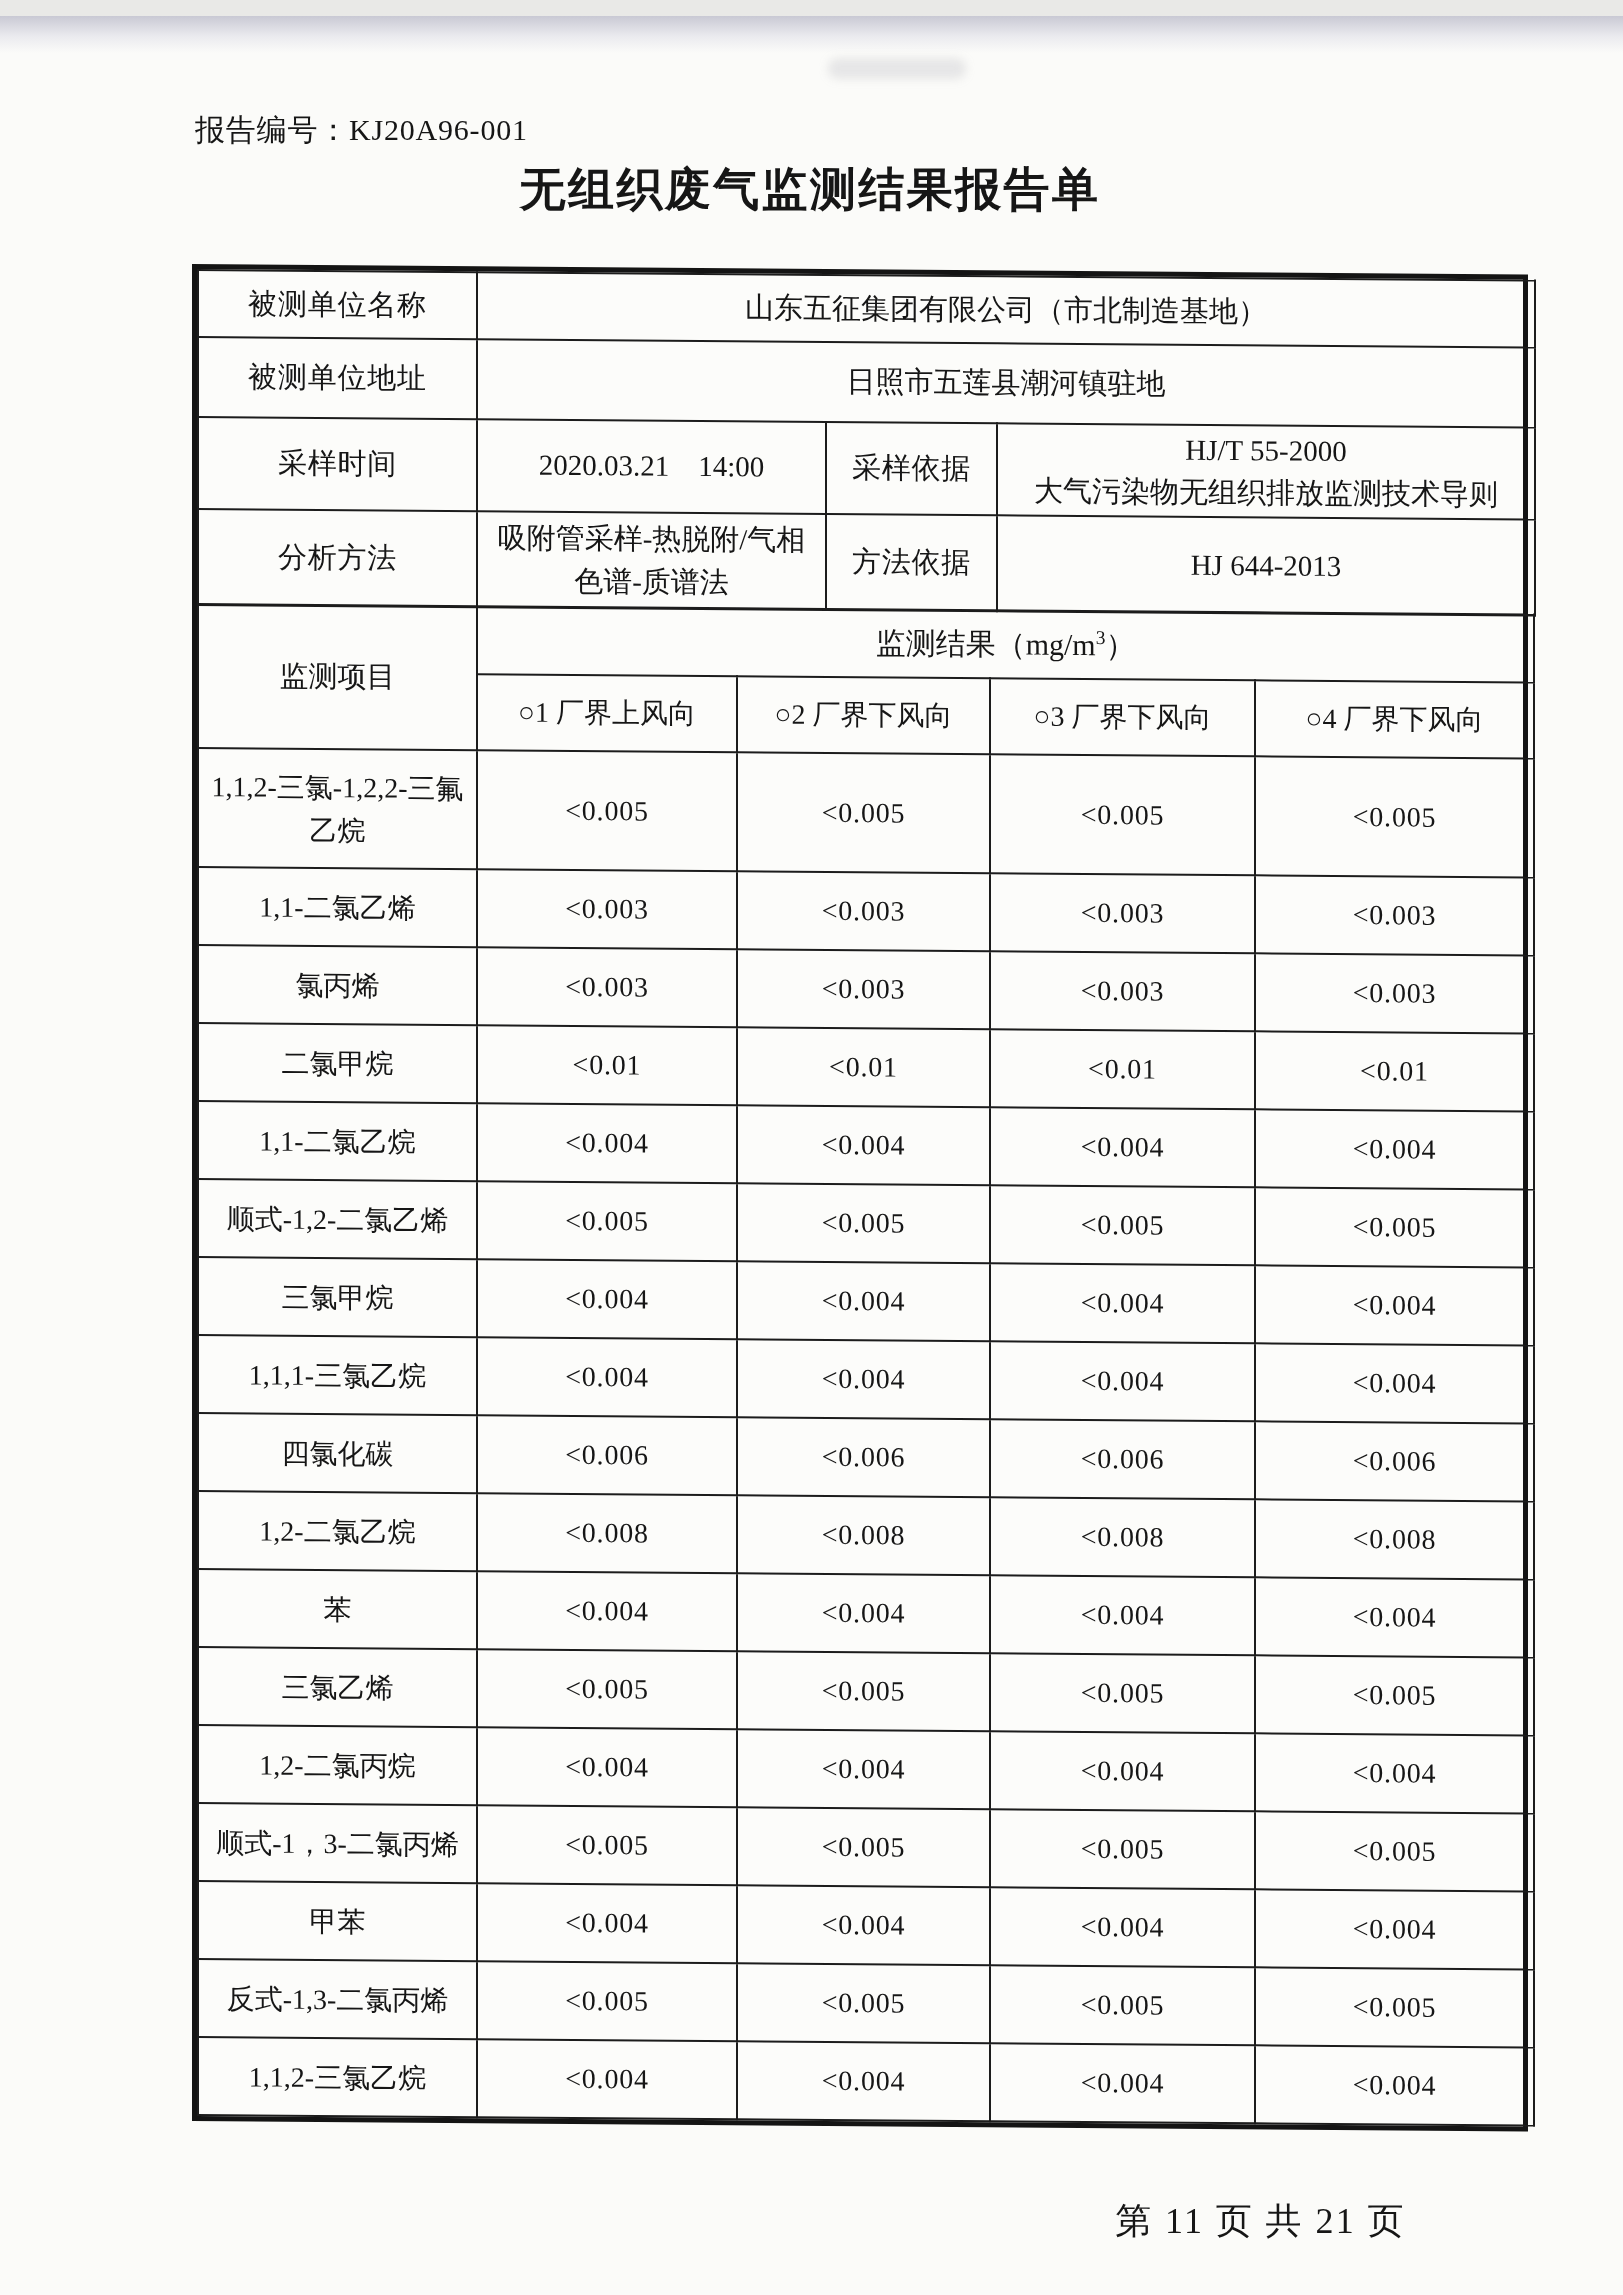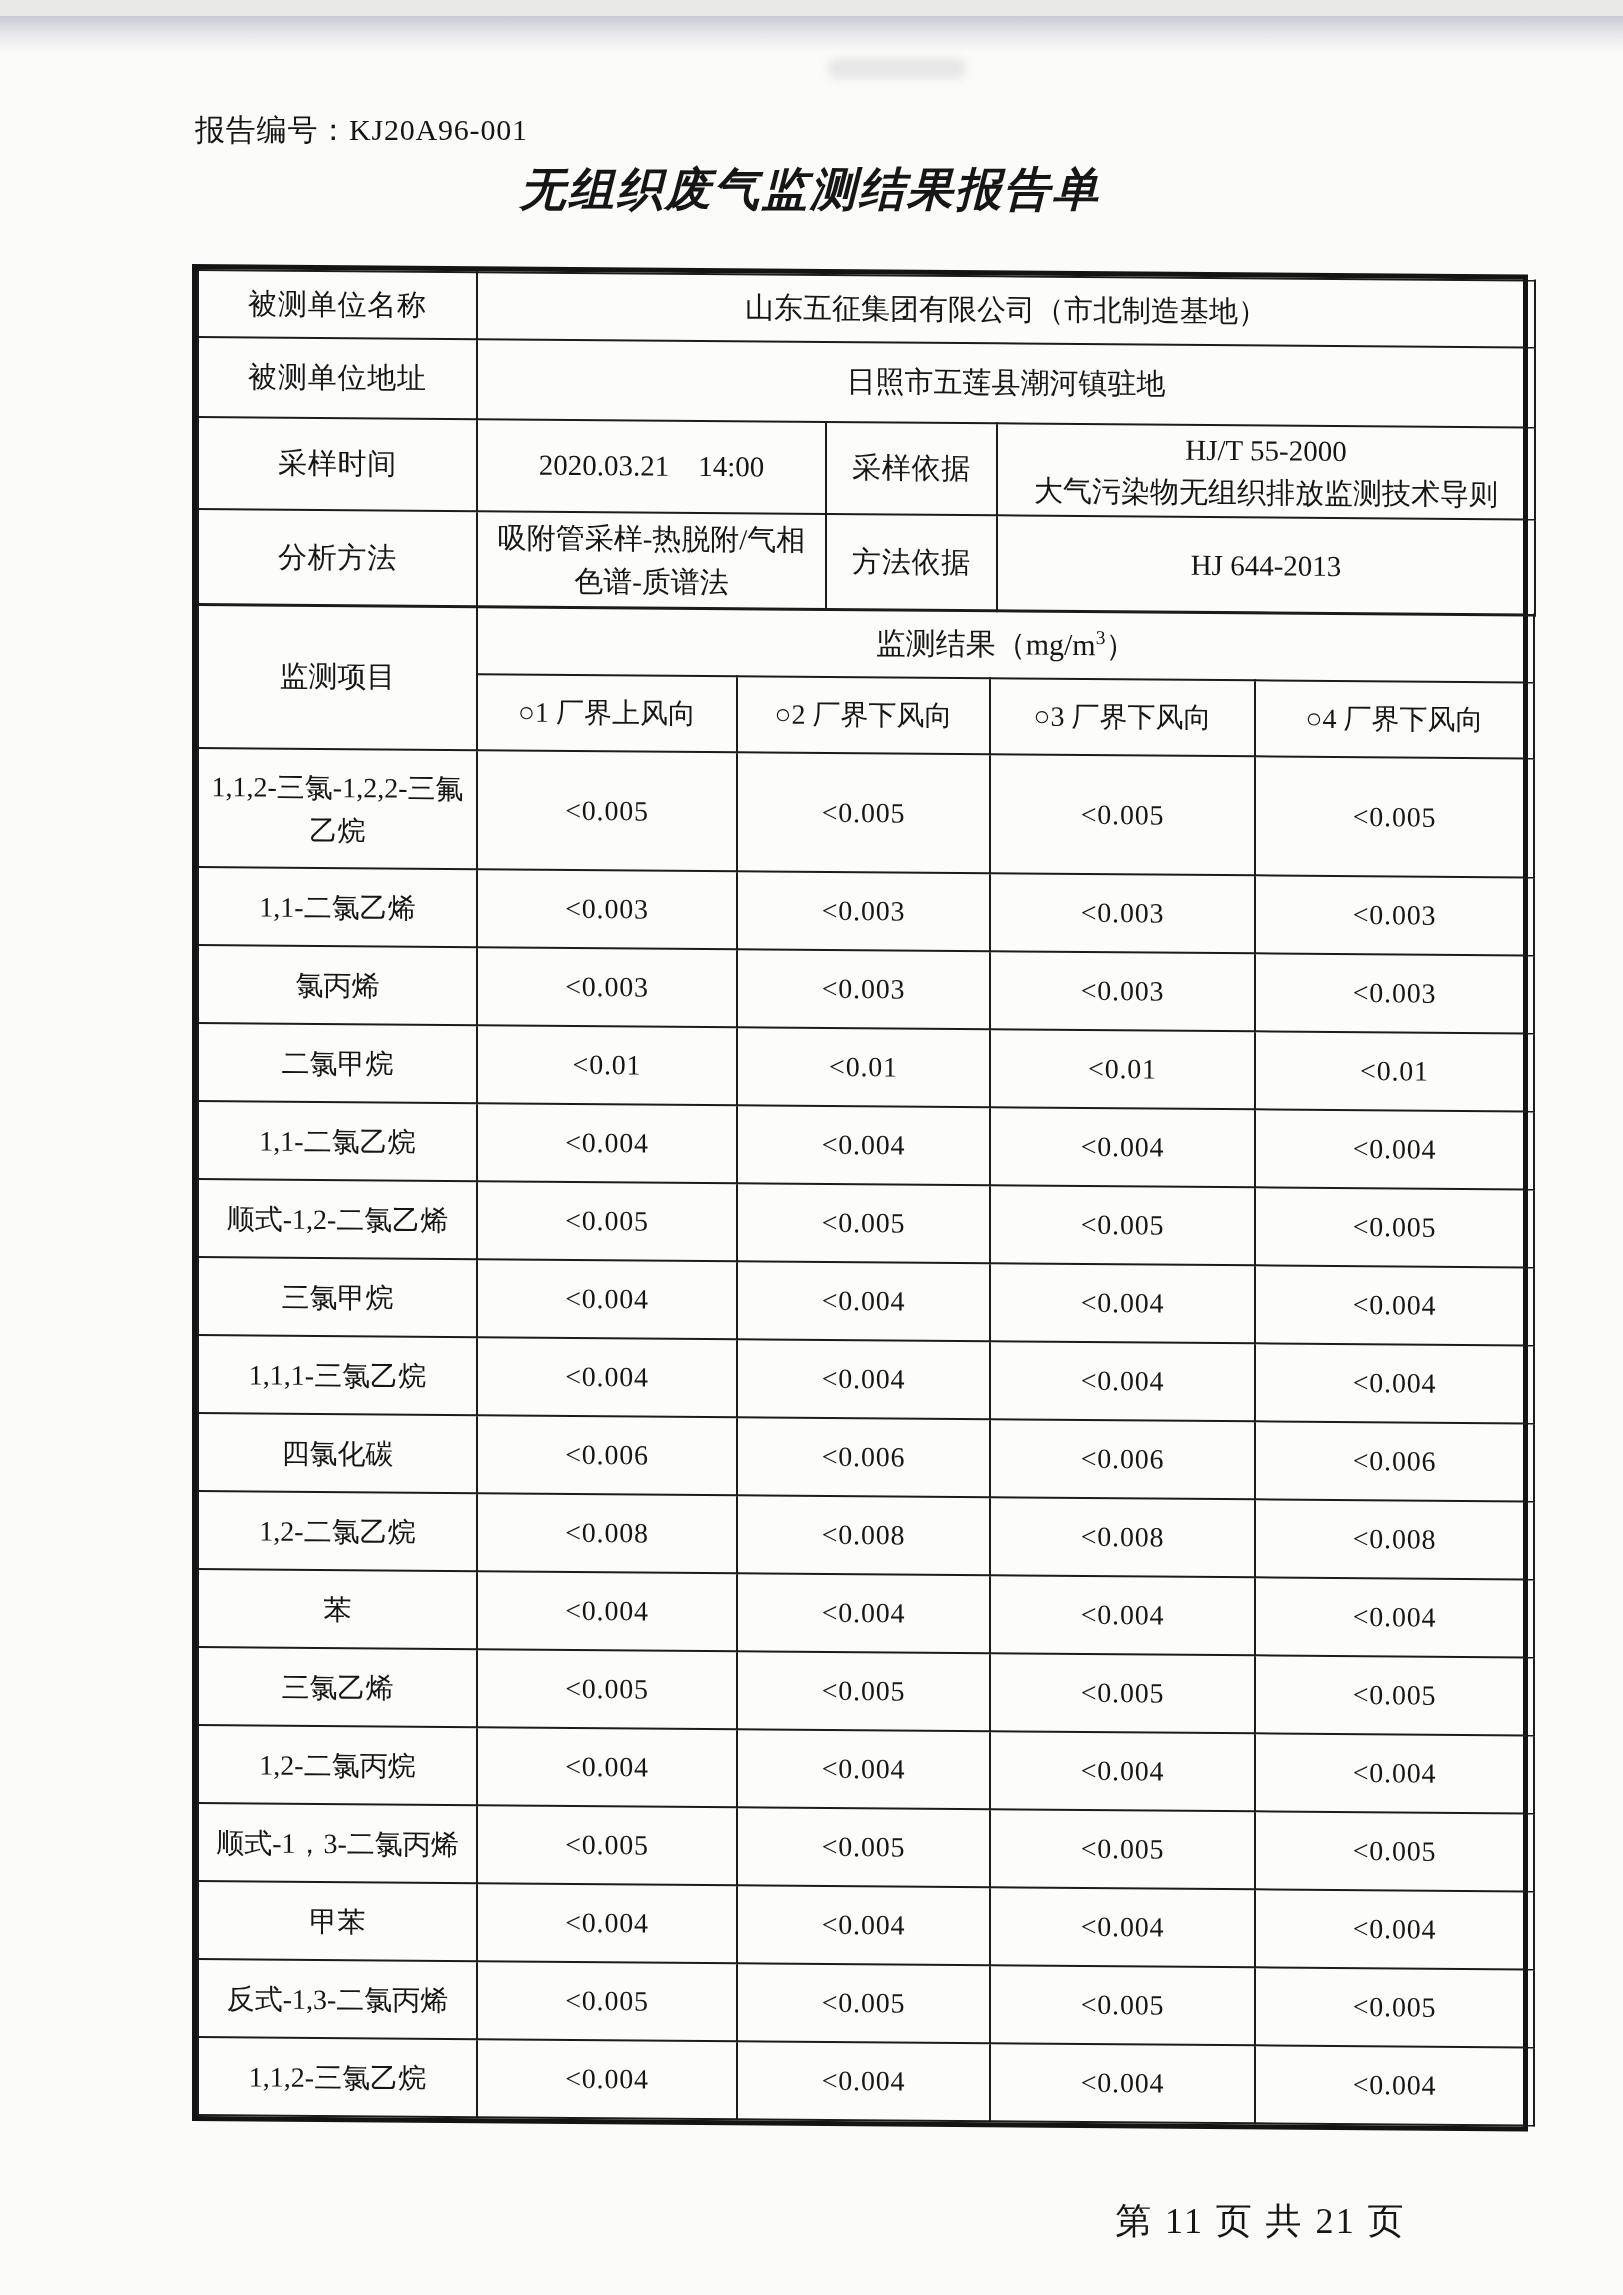--- a/index.html
+++ b/index.html
@@ -25,21 +25,21 @@
     filter:blur(4.9px);
     border-radius:9.7px;
   }
   .report-no{
     position:absolute;top:94px;left:195px;
     font-size:30px;letter-spacing:0.8px;
   }
   .title{
     position:absolute;top:143px;left:0;width:1620px;margin:0;
     text-align:center;
-    font-size:46px;font-weight:700;letter-spacing:2.4px;font-style:italic;
+    font-size:46px;font-weight:700;letter-spacing:2.4px;
   }
   .table-wrap{
     position:absolute;top:248px;left:192px;width:1336px;
     border:5.7px solid #141414;
     background:#fcfcfa;
     transform:skewY(0.45deg);
     transform-origin:0 0;
     box-sizing:border-box;
   }
   table{

